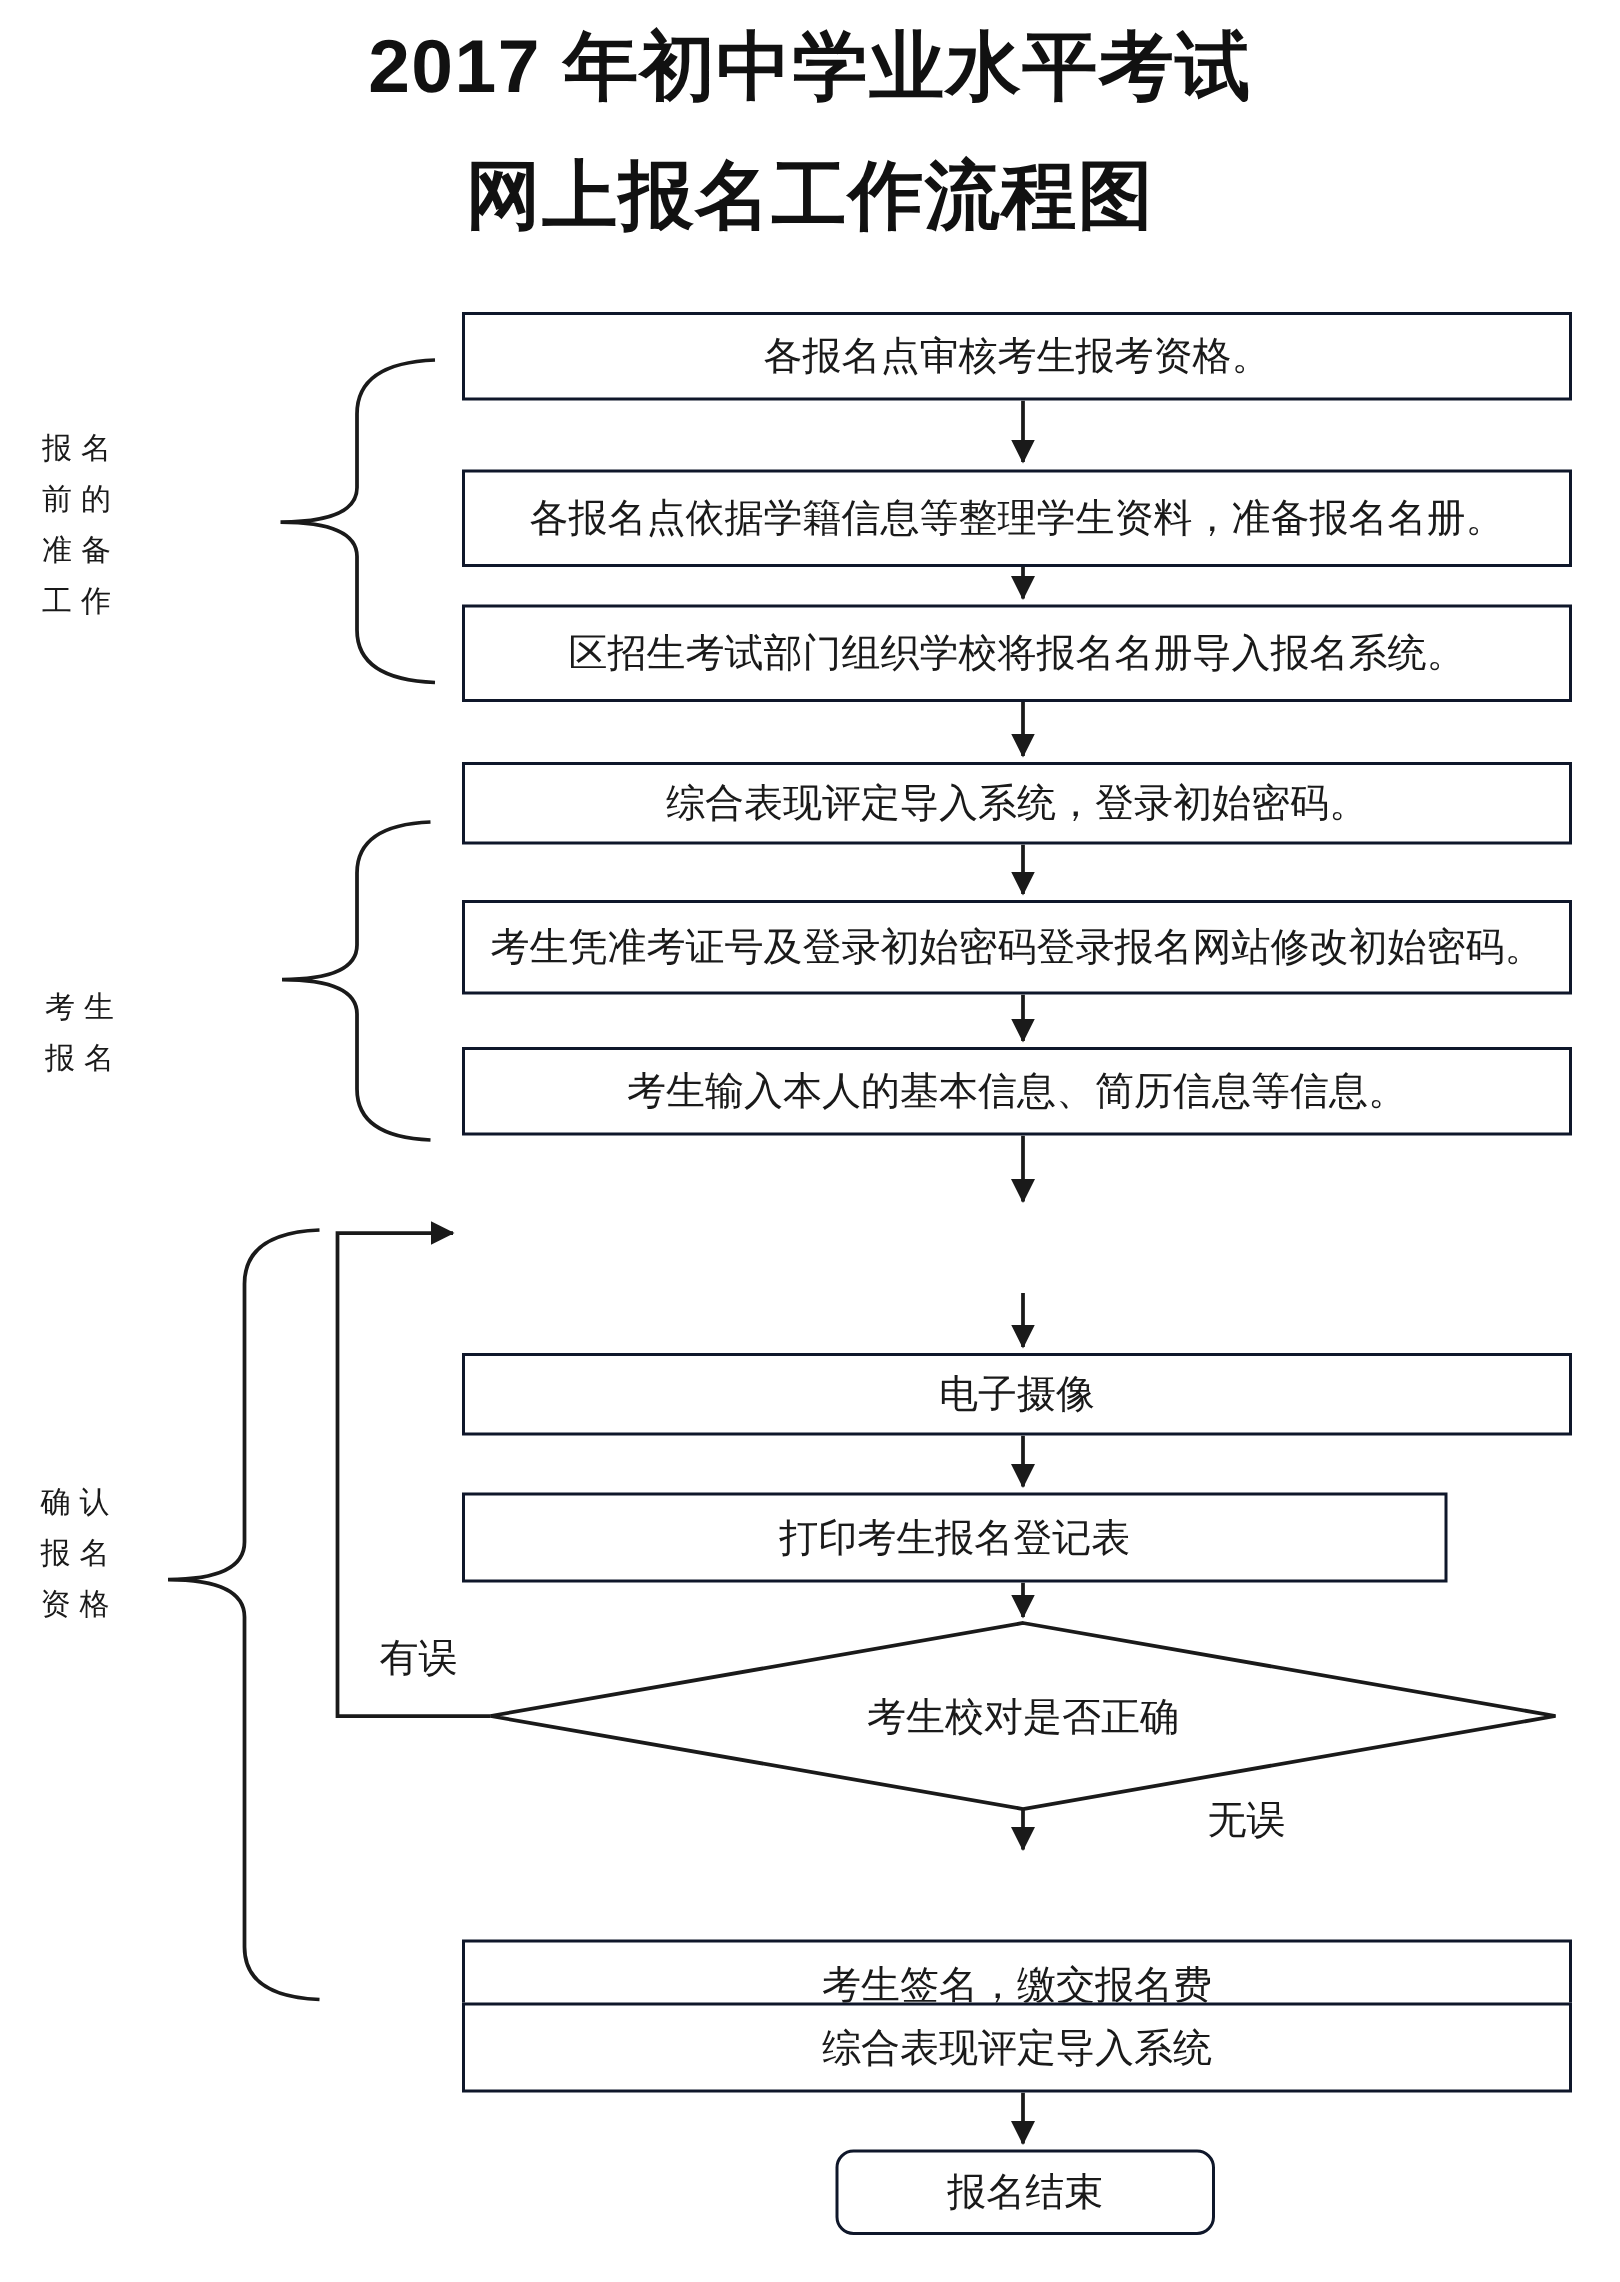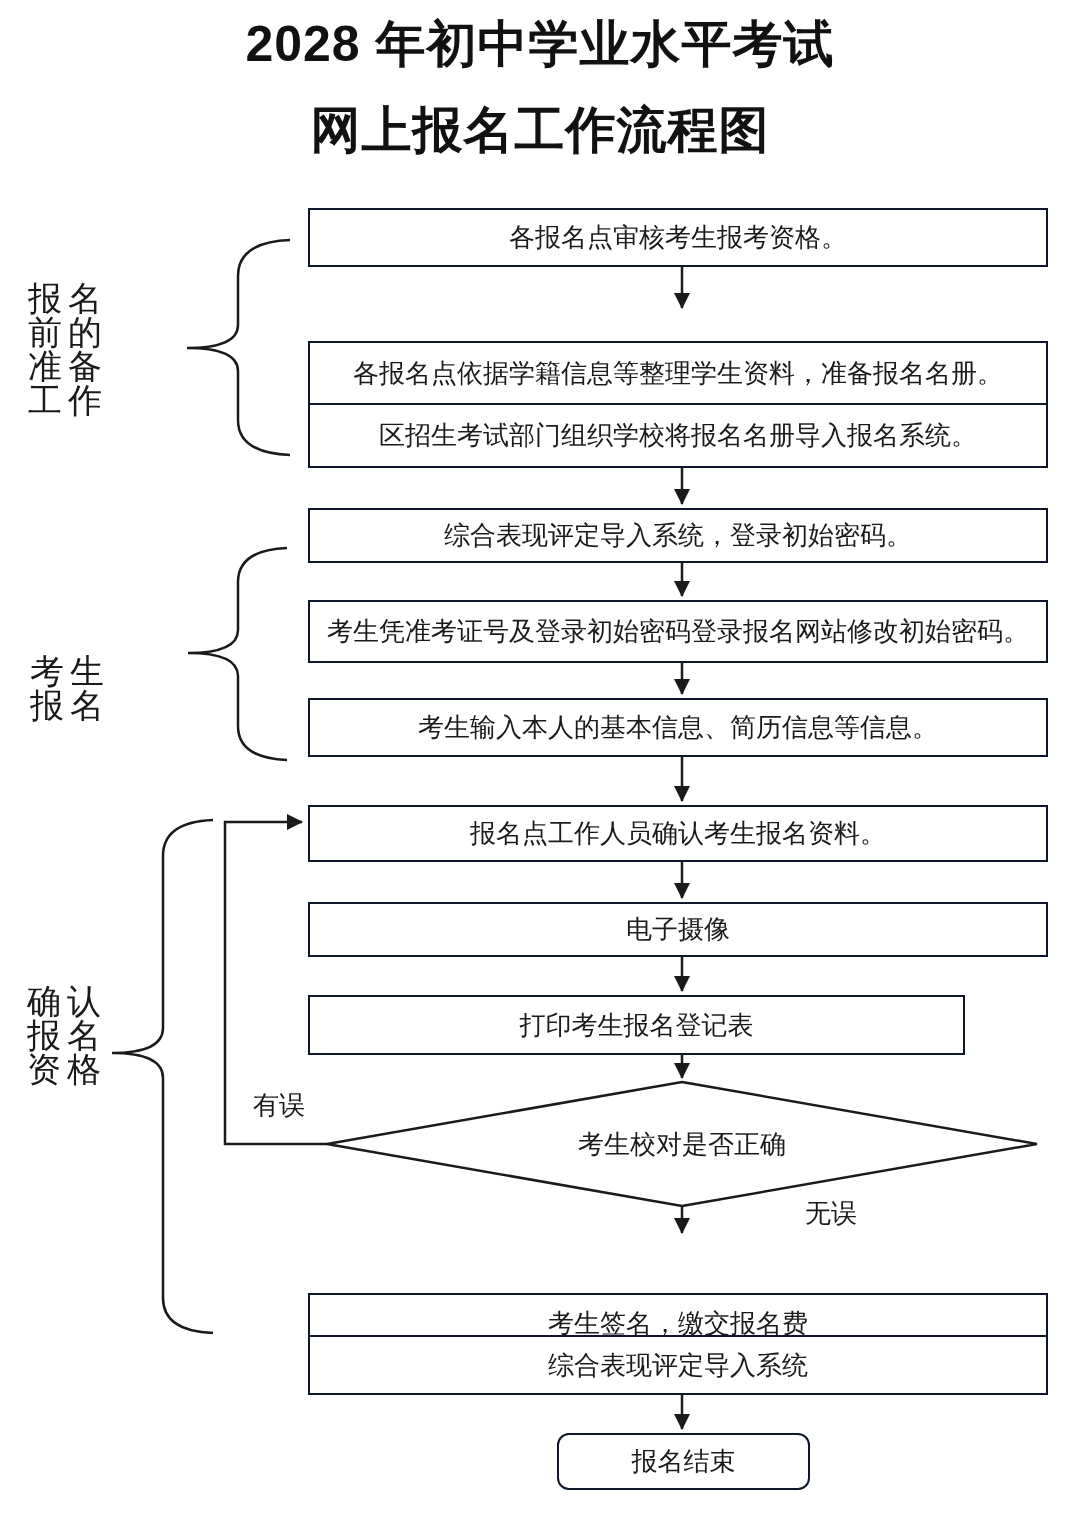--- a/index.html
+++ b/index.html
@@ -32,37 +32,37 @@
     padding:0 8px;
   }
   .end-box{border-radius:12px;}
   .decision-text{
     position:absolute;
     display:flex;align-items:center;justify-content:center;
     font-size:26px;text-align:center;
   }
   .section-label{
     position:absolute;
-    font-size:34px;line-height:34px;
+    font-size:20px;line-height:34px;
     letter-spacing:6px;
     white-space:pre-line;
     text-align:left;
   }
   .branch-label{
     position:absolute;
     font-size:26px;
     white-space:nowrap;
   }
 </style>
 </head>
 <body>
 
 <div id="page">
 
-  <div class="title-line" style="top:12px;">2028 年初中学业水平考试</div>
+  <div class="title-line" style="top:12px;">2017 年初中学业水平考试</div>
   <div class="title-line" style="top:98px;">网上报名工作流程图</div>
 
   <svg id="connectors" width="1080" height="1521" viewBox="0 0 1080 1521">
     <defs>
       <marker id="arrowhead" markerUnits="userSpaceOnUse" markerWidth="18" markerHeight="16" refX="15" refY="8" orient="auto">
         <path d="M0,0 L16,8 L0,16 Z" fill="#1a1a1a"></path>
       </marker>
     </defs>
 
     <g stroke="#1a1a1a" stroke-width="2.5" fill="none">
@@ -93,26 +93,25 @@
 前的
 准备
 工作</div>
   <div class="section-label" style="left:30px;top:655px;">考生
 报名</div>
   <div class="section-label" style="left:27px;top:985px;">确认
 报名
 资格</div>
 
   <div class="flow-box" style="left:308px;top:208px;width:740px;height:59px;">各报名点审核考生报考资格。</div>
-  <div class="flow-box" style="left:308px;top:313px;width:740px;height:65px;margin-top:28px;">各报名点依据学籍信息等整理学生资料，准备报名名册。</div>
+  <div class="flow-box" style="left:308px;top:313px;width:740px;height:65px;">各报名点依据学籍信息等整理学生资料，准备报名名册。</div>
   <div class="flow-box" style="left:308px;top:403px;width:740px;height:65px;">区招生考试部门组织学校将报名名册导入报名系统。</div>
   <div class="flow-box" style="left:308px;top:508px;width:740px;height:55px;">综合表现评定导入系统，登录初始密码。</div>
   <div class="flow-box" style="left:308px;top:600px;width:740px;height:63px;">考生凭准考证号及登录初始密码登录报名网站修改初始密码。</div>
   <div class="flow-box" style="left:308px;top:698px;width:740px;height:59px;">考生输入本人的基本信息、简历信息等信息。</div>
-  <div class="flow-box" style="left:308px;top:805px;width:740px;height:57px;">报名点工作人员确认考生报名资料。</div>
   <div class="flow-box" style="left:308px;top:902px;width:740px;height:55px;">电子摄像</div>
   <div class="flow-box" style="left:308px;top:995px;width:657px;height:60px;">打印考生报名登记表</div>
   <div class="flow-box" style="left:308px;top:1293px;width:740px;height:60px;">考生签名，缴交报名费</div>
   <div class="flow-box" style="left:308px;top:1335px;width:740px;height:60px;">综合表现评定导入系统</div>
 
   <div class="decision-text" style="left:432px;top:1120px;width:500px;height:48px;">考生校对是否正确</div>
 
   <div class="branch-label" style="left:253px;top:1088px;">有误</div>
   <div class="branch-label" style="left:805px;top:1196px;">无误</div>
 

